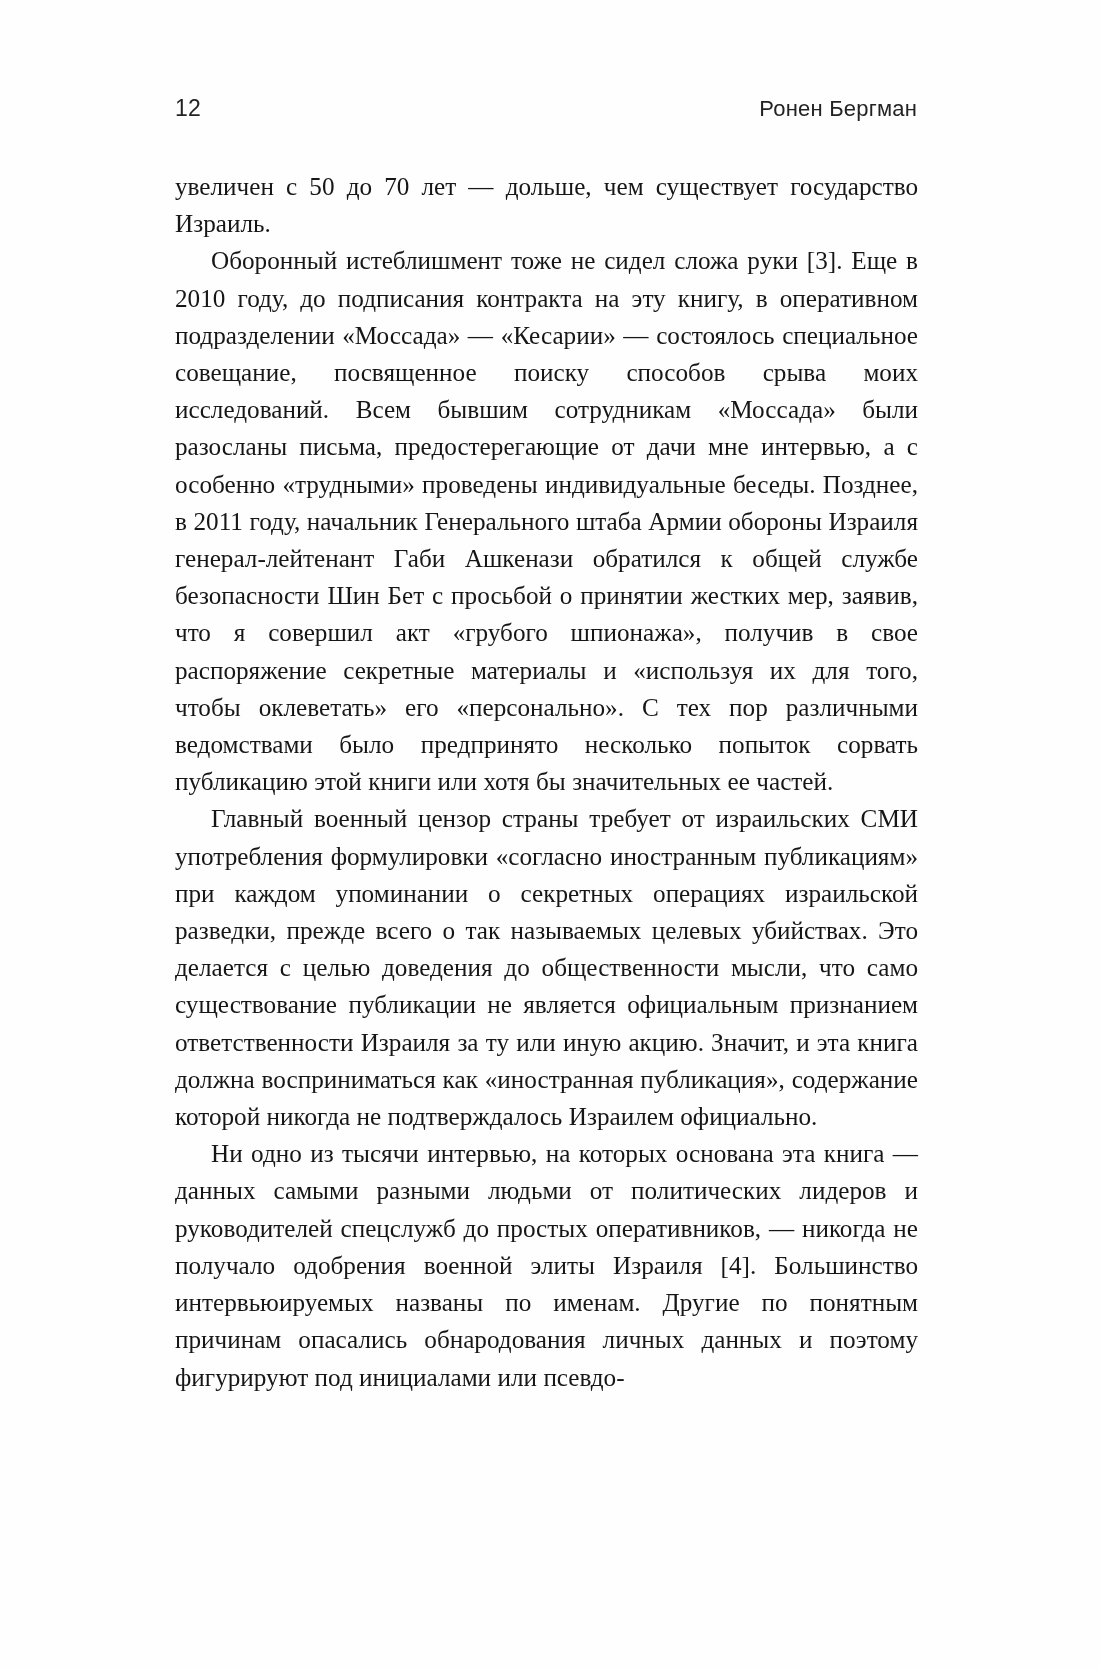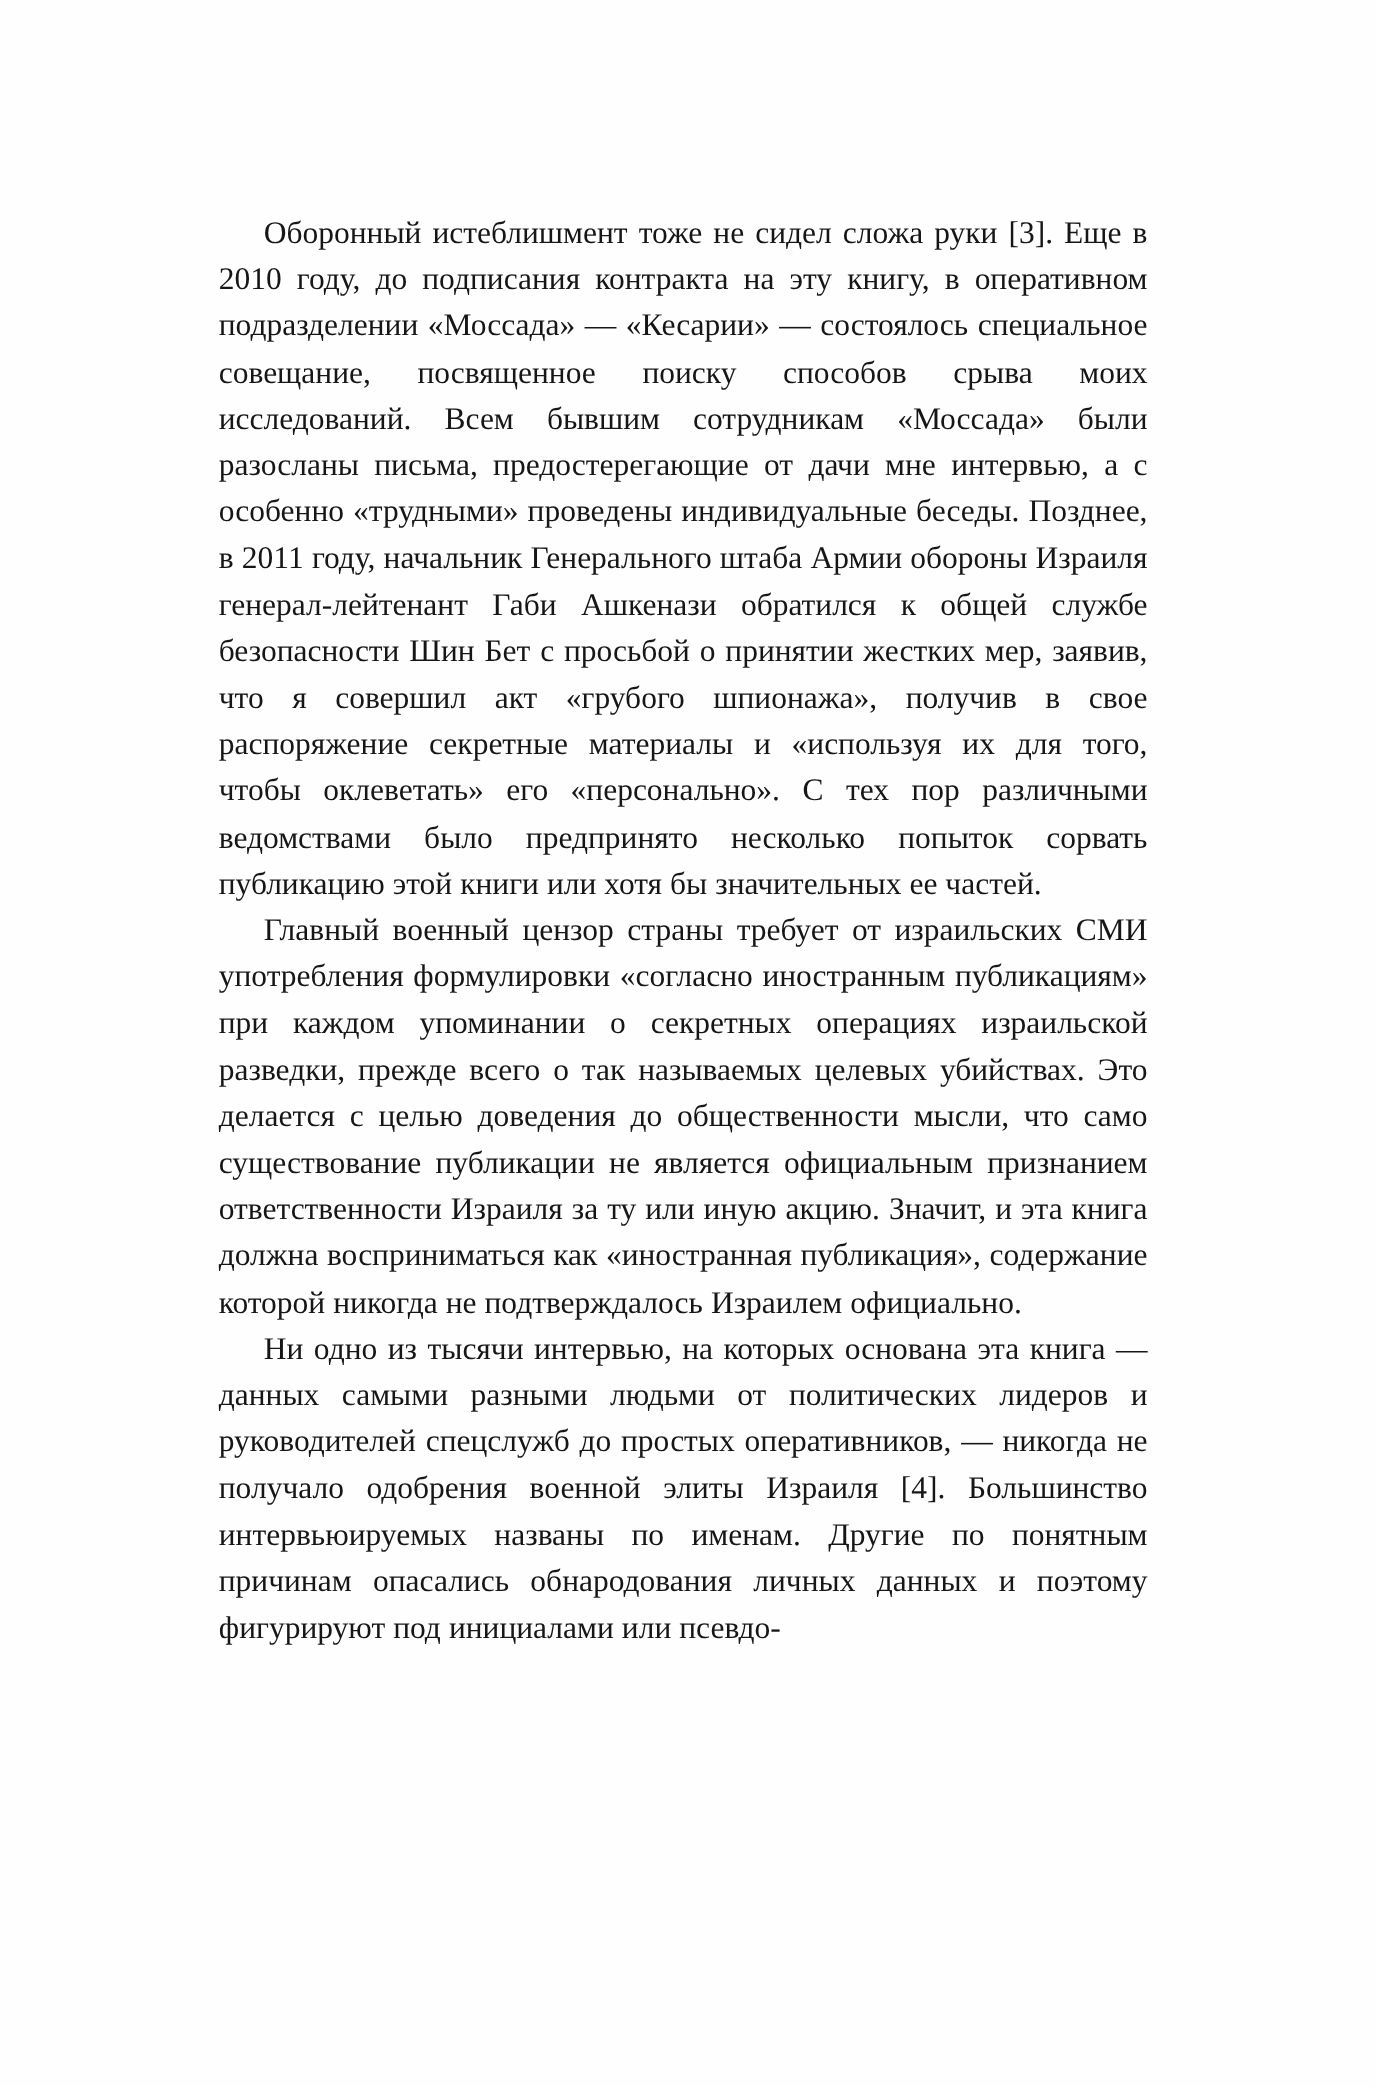--- a/index.html
+++ b/index.html
@@ -76,20 +76,25 @@
 
   .para.cont {
     text-indent: 0;
   }
 </style>
 </head>
 <body>
 
 <div class="page">
 
+  <div class="running-head">
+    <span class="folio">12</span>
+    <span class="author-name">Ронен Бергман</span>
+  </div>
 
   <div class="text-block">
+    <p class="para cont">увеличен с 50 до 70 лет — дольше, чем существует государство Израиль.</p>
     <p class="para indent">Оборонный истеблишмент тоже не сидел сложа руки [3]. Еще в 2010 году, до подписания контракта на эту книгу, в оперативном подразделении «Моссада» — «Кесарии» — состоялось специальное совещание, посвященное поиску способов срыва моих исследований. Всем бывшим сотрудникам «Моссада» были разосланы письма, предостерегающие от дачи мне интервью, а с особенно «трудными» проведены индивидуальные беседы. Позднее, в 2011 году, начальник Генерального штаба Армии обороны Израиля генерал-лейтенант Габи Ашкенази обратился к общей службе безопасности Шин Бет с просьбой о принятии жестких мер, заявив, что я совершил акт «грубого шпионажа», получив в свое распоряжение секретные материалы и «используя их для того, чтобы оклеветать» его «персонально». С тех пор различными ведомствами было предпринято несколько попыток сорвать публикацию этой книги или хотя бы значительных ее частей.</p>
     <p class="para indent">Главный военный цензор страны требует от израильских СМИ употребления формулировки «согласно иностранным публикациям» при каждом упоминании о секретных операциях израильской разведки, прежде всего о так называемых целевых убийствах. Это делается с целью доведения до общественности мысли, что само существование публикации не является официальным признанием ответственности Израиля за ту или иную акцию. Значит, и эта книга должна восприниматься как «иностранная публикация», содержание которой никогда не подтверждалось Израилем официально.</p>
     <p class="para indent">Ни одно из тысячи интервью, на которых основана эта книга — данных самыми разными людьми от политических лидеров и руководителей спецслужб до простых оперативников, — никогда не получало одобрения военной элиты Израиля [4]. Большинство интервьюируемых названы по именам. Другие по понятным причинам опасались обнародования личных данных и поэтому фигурируют под инициалами или псевдо-</p>
   </div>
 
 </div>
 
 </body></html>

